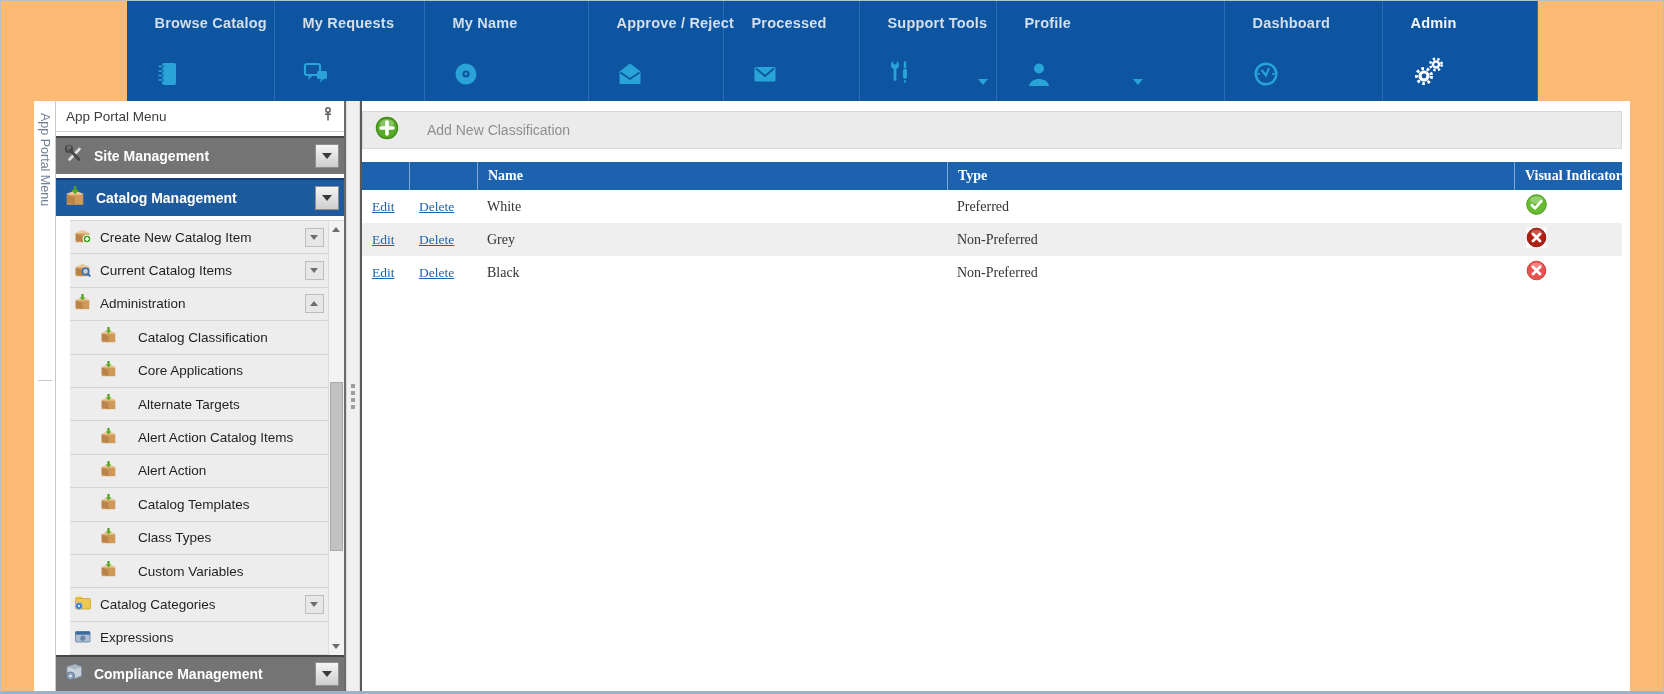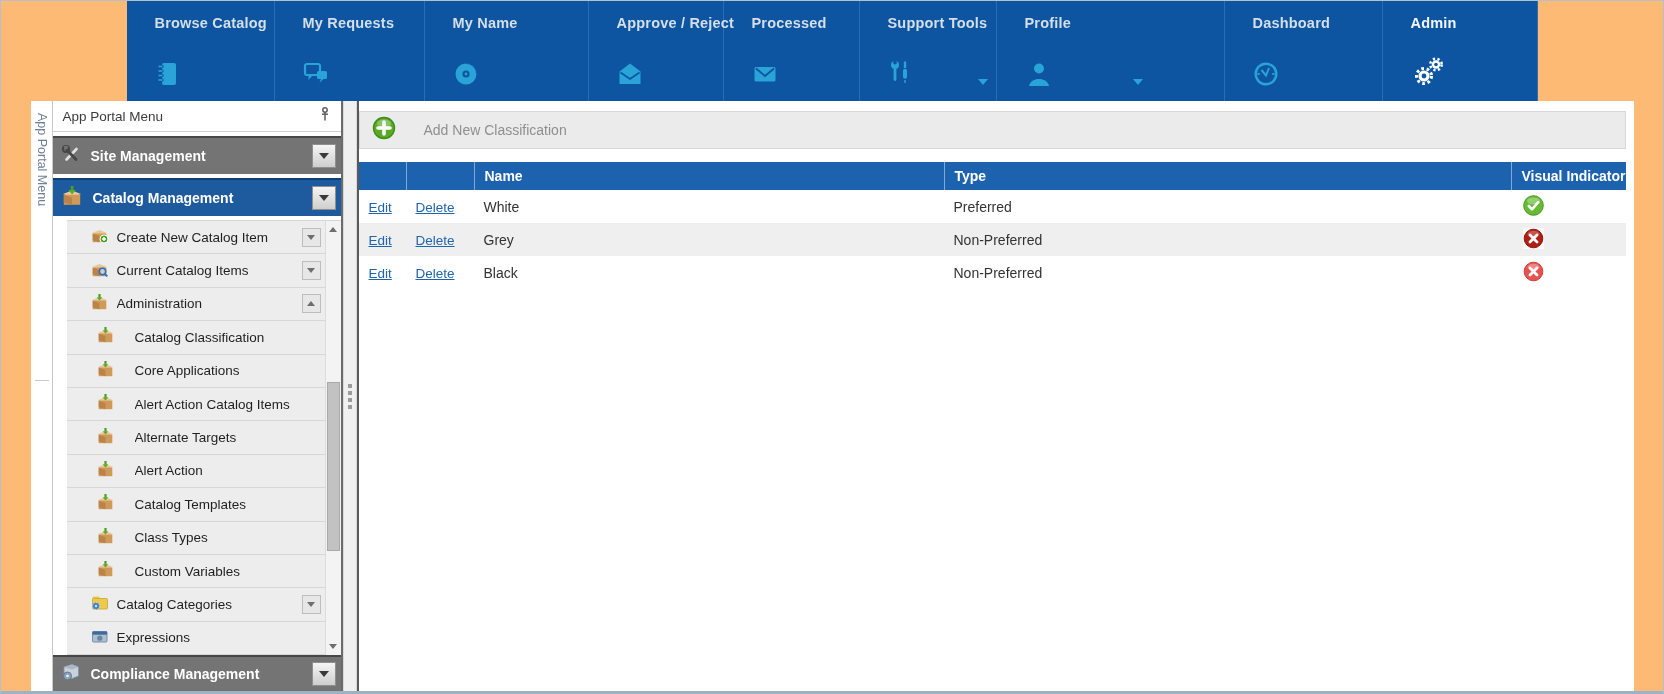--- a/index.html
+++ b/index.html
@@ -34,21 +34,21 @@
   .sb-group-label { flex:1; color:#fff; font-size:14px; font-weight:700; white-space:nowrap; }
   .dd-btn { width:24px; height:24px; background:linear-gradient(#f5f5f5,#cecece); border:1px solid #8f8f8f;
             display:flex; align-items:center; justify-content:center; cursor:pointer; flex-shrink:0; }
   .tri-down { width:0; height:0; border-left:5px solid transparent; border-right:5px solid transparent; border-top:6px solid #3a3a3a; }
   .tri-down.sm { border-left-width:4px; border-right-width:4px; border-top:5px solid #6e6e6e; }
   .tri-up.sm { width:0; height:0; border-left:4px solid transparent; border-right:4px solid transparent; border-bottom:5px solid #6e6e6e; }
 
   .sb-list { flex:1; margin-left:14px; margin-top:4px; position:relative; background:#ededed;
              display:flex; flex-direction:column; min-height:0; border-top:1px solid #d6d6d6; }
   .sb-row { flex:1; display:flex; align-items:center; gap:8px; border-bottom:1px solid #d6d6d6;
-            padding-left:24px; padding-right:20px; font-size:13.5px; color:#1f1f1f; cursor:pointer; min-height:0; overflow:hidden; }
+            padding-left:4px; padding-right:20px; font-size:13.5px; color:#1f1f1f; cursor:pointer; min-height:0; overflow:hidden; }
   .sb-row.lvl2 { padding-left:30px;gap:20px; }
   .sb-row-label { flex:1; white-space:nowrap; overflow:hidden; }
   .mini-dd { width:19px; height:19px; background:#e7e7e7; border:1px solid #bdbdbd; display:flex;
              align-items:center; justify-content:center; flex-shrink:0; cursor:pointer; }
   .sb-scroll { position:absolute; right:0; top:0; bottom:0; width:16px; background:#f3f3f3; border-left:1px solid #dcdcdc; }
   .sb-scroll .arr { position:absolute; left:0; width:100%; height:15px; display:flex; align-items:center; justify-content:center; cursor:pointer; }
   .sb-scroll .arr.up { top:1px; } .sb-scroll .arr.down { bottom:1px; }
   .sb-thumb { position:absolute; left:1px; right:1px; top:37%; height:39%; background:#c2c2c2; border:1px solid #a9a9a9; cursor:pointer; }
   .sb-footer { height:36px; margin-top:0; flex-shrink:0; }
 
@@ -59,21 +59,21 @@
   .grip i { width:4px; height:4px; background:#9c9c9c; display:block; }
 
   
   .content { flex:1; background:#fff; border-left:2px solid #5a5a5a; padding:10px 8px 0 0; min-width:0;
              display:flex; flex-direction:column; overflow:hidden; }
   .toolbar { height:38px; background:#ebebeb; border:1px solid #d8d8d8; display:flex; align-items:center; padding:0 12px; flex-shrink:0; }
   .add-btn { display:flex; align-items:center; gap:28px; cursor:pointer; }
   .add-label { color:#8f8f8f; font-size:14px; }
 
   .grid { margin-top:13px; }
-  .grid-header, .grid-row { display:grid; grid-template-columns:47px 68px 470px 567px 1fr; align-items:center; }
+  .grid-header, .grid-row { display:grid; grid-template-columns:47px 68px 470px 567px 1fr; align-items:center;font-family:Liberation Serif, serif; }
   .grid-header { height:28px; background:#1d62ae; color:#fff; font-size:14px; font-weight:700; }
   .hcell { padding-left:10px; height:100%; display:flex; align-items:center; border-left:1px solid rgba(255,255,255,.45); white-space:nowrap; }
   .hcell:first-child { border-left:none; }
   .grid-row { height:33px; font-size:14px; color:#333; background:#fff; }
   .grid-row.alt { background:#efefef; }
   .cell { padding-left:10px; white-space:nowrap; }
   .link { color:#1e63ad; text-decoration:underline; cursor:pointer; font-size:13.5px; }
   .ind-cell { padding-left:12px; display:flex; align-items:center; }
 </style>
 </head>
@@ -328,34 +328,34 @@
         <div class="sb-row lvl2">
           <span>
             <svg width="18" height="17" viewBox="0 0 18 17">
                 <polygon points="1,6 8.5,3 16,6 8.5,9" fill="#e9c79b"></polygon>
               <rect x="7.4" y="0" width="2.2" height="3.6" fill="#4f9e1f"></rect>
                 <polygon points="5.7,3.2 11.3,3.2 8.5,6.6" fill="#58ad24"></polygon>
               <rect x="1.7" y="6.6" width="13.6" height="8.6" fill="#cf9a58"></rect>
               <polygon points="1.7,6.6 8.5,9.2 8.5,15.2 1.7,13.2" fill="#b9834a"></polygon>
               </svg>
           </span>
+          <span class="sb-row-label">Alternate Targets</span>
+        </div>
+
+        <div class="sb-row lvl2">
+          <span>
+            <svg width="18" height="17" viewBox="0 0 18 17">
+                <polygon points="1,6 8.5,3 16,6 8.5,9" fill="#e9c79b"></polygon>
+              <rect x="7.4" y="0" width="2.2" height="3.6" fill="#4f9e1f"></rect>
+                <polygon points="5.7,3.2 11.3,3.2 8.5,6.6" fill="#58ad24"></polygon>
+              <rect x="1.7" y="6.6" width="13.6" height="8.6" fill="#cf9a58"></rect>
+              <polygon points="1.7,6.6 8.5,9.2 8.5,15.2 1.7,13.2" fill="#b9834a"></polygon>
+              </svg>
+          </span>
           <span class="sb-row-label">Alert Action Catalog Items</span>
-        </div>
-
-        <div class="sb-row lvl2">
-          <span>
-            <svg width="18" height="17" viewBox="0 0 18 17">
-                <polygon points="1,6 8.5,3 16,6 8.5,9" fill="#e9c79b"></polygon>
-              <rect x="7.4" y="0" width="2.2" height="3.6" fill="#4f9e1f"></rect>
-                <polygon points="5.7,3.2 11.3,3.2 8.5,6.6" fill="#58ad24"></polygon>
-              <rect x="1.7" y="6.6" width="13.6" height="8.6" fill="#cf9a58"></rect>
-              <polygon points="1.7,6.6 8.5,9.2 8.5,15.2 1.7,13.2" fill="#b9834a"></polygon>
-              </svg>
-          </span>
-          <span class="sb-row-label">Alternate Targets</span>
         </div>
 
         <div class="sb-row lvl2">
           <span>
             <svg width="18" height="17" viewBox="0 0 18 17">
                 <polygon points="1,6 8.5,3 16,6 8.5,9" fill="#e9c79b"></polygon>
               <rect x="7.4" y="0" width="2.2" height="3.6" fill="#4f9e1f"></rect>
                 <polygon points="5.7,3.2 11.3,3.2 8.5,6.6" fill="#58ad24"></polygon>
               <rect x="1.7" y="6.6" width="13.6" height="8.6" fill="#cf9a58"></rect>
               <polygon points="1.7,6.6 8.5,9.2 8.5,15.2 1.7,13.2" fill="#b9834a"></polygon>

